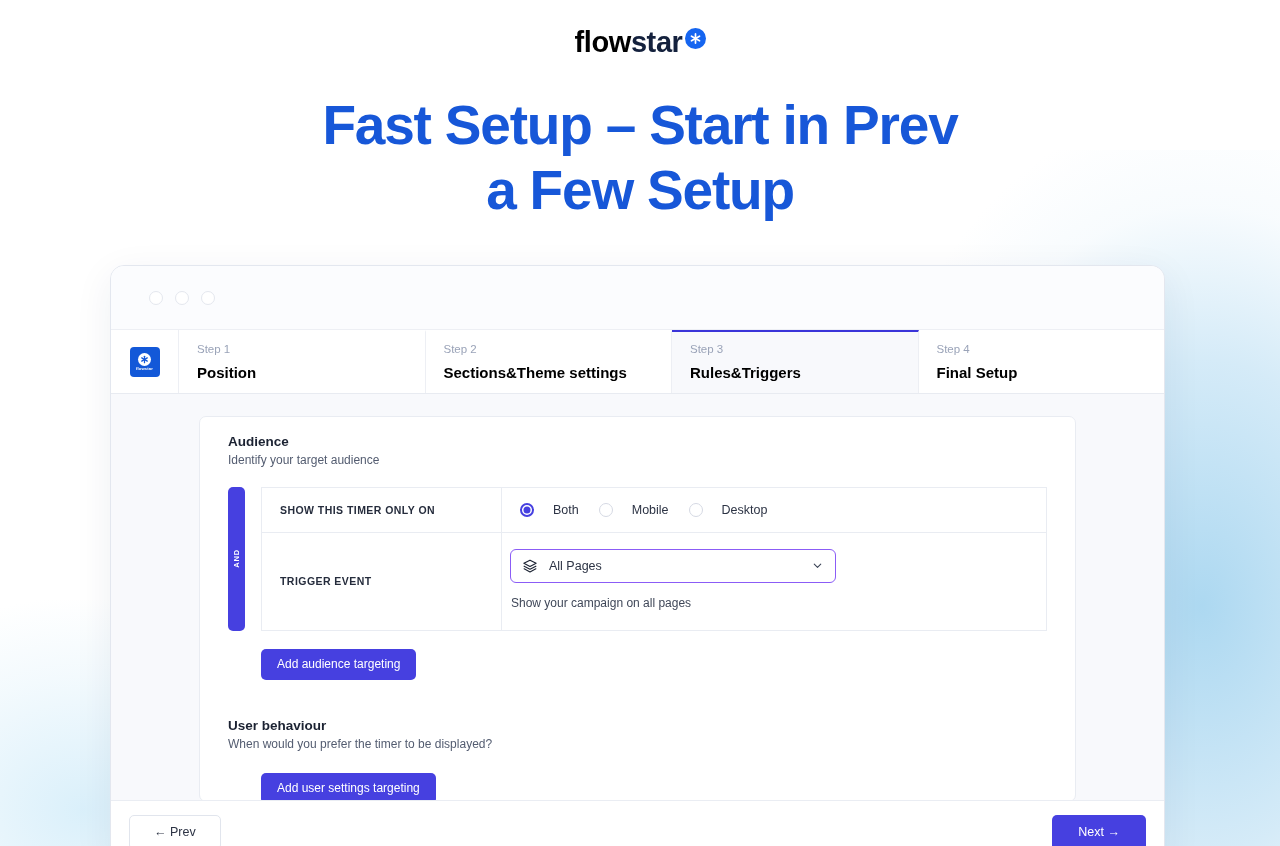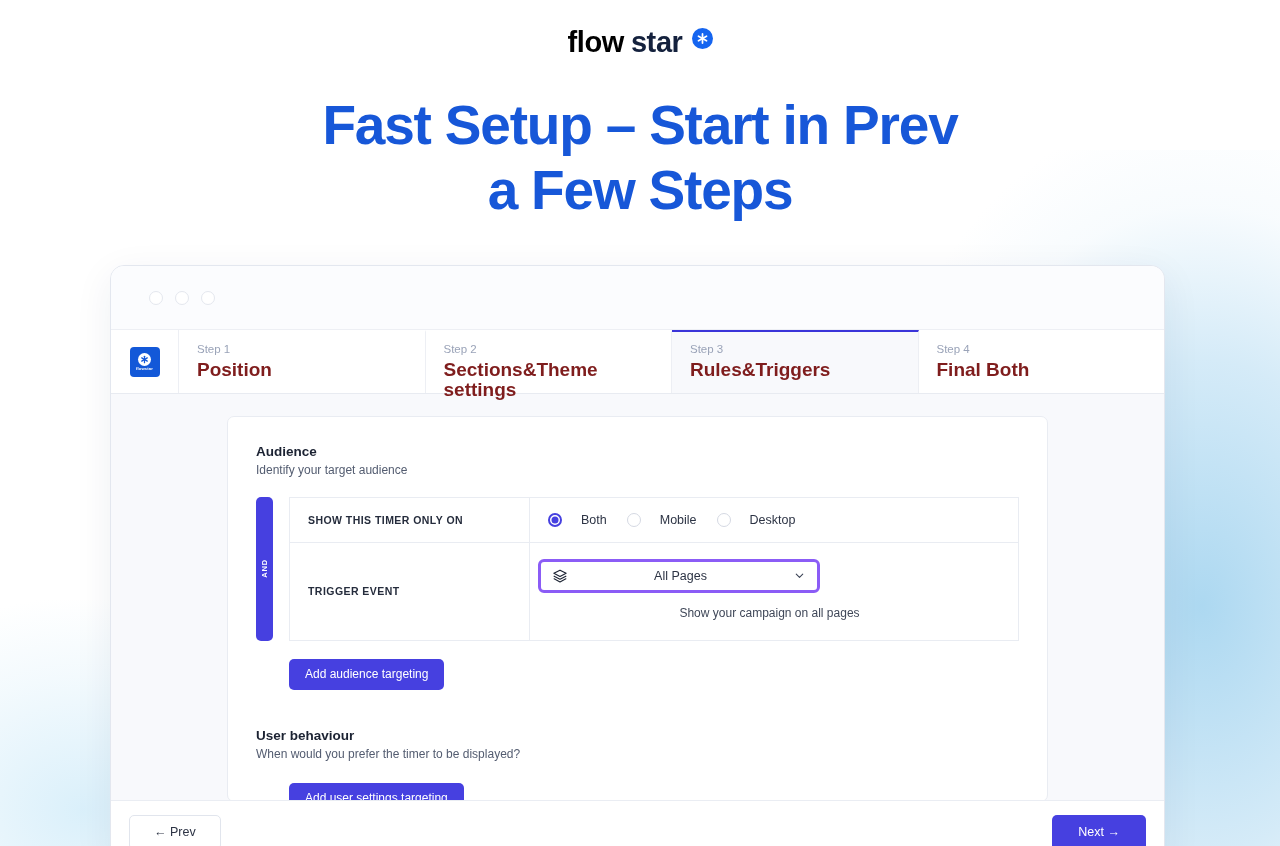--- a/index.html
+++ b/index.html
@@ -43,21 +43,20 @@
     position: relative;
     z-index: 2;
     text-align: center;
     padding-top: 28px;
   }
 
   .brand {
     display: inline-flex;
     align-items: center;
     justify-content: center;
-    gap: 7px;
     font-size: 29px;
     font-weight: 700;
     letter-spacing: -0.4px;
     line-height: 1;
   }
   .brand-star { color: #14213d; }
   .brand-mark {
     display: inline-flex;
     align-items: center;
     justify-content: center;
@@ -176,39 +175,39 @@
     background: #f8f9fc;
     border-top-color: #3B35D9;
   }
   .step-num {
     font-size: 11.5px;
     color: #9aa3b8;
     margin-bottom: 4px;
     line-height: 1;
   }
   .step-title {
-    font-size: 19px;
-    color: #7f1d1d;
+    font-size: 15px;
+    color: #000000;
     font-weight: 600;
     line-height: 1.1;
   }
 
   
   .app-body {
     background: #f8f9fc;
     padding: 22px 0 0 0;
     height: 408px;
   }
 
   .panel {
-    margin: 0 116px;
+    margin: 0 88px;
     background: #ffffff;
     border: 1px solid #e9ecf2;
     border-radius: 7px;
-    padding: 27px 28px 30px 28px;
+    padding: 17px 28px 30px 28px;
     height: 100%;
   }
 
   .section-title {
     font-size: 13.5px;
     font-weight: 700;
     color: #1b2232;
     line-height: 1.2;
   }
   .section-sub {
@@ -216,21 +215,20 @@
     color: #535c70;
     margin-top: 3px;
     line-height: 1.3;
   }
 
   
   .rule-group {
     display: flex;
     align-items: stretch;
     margin-top: 18px;
-    text-align: center;
   }
   .and-rail {
     width: 17px;
     border-radius: 5px;
     background: #4640E0;
     display: flex;
     align-items: center;
     justify-content: center;
     flex: 0 0 17px;
   }
@@ -303,23 +301,23 @@
     position: absolute;
     left: 50%; top: 50%;
     transform: translate(-50%, -50%);
     width: 7px; height: 7px;
     border-radius: 50%;
     background: #4640E0;
   }
 
   
   .select-wrap {
-    width: 282px;
+    width: 326px;
     height: 34px;
-    border: 3px solid #8b5cf6;
+    border: 1px solid #8b5cf6;
     border-radius: 6px;
     background: #ffffff;
     display: flex;
     align-items: center;
     padding: 0 11px;
     gap: 11px;
     cursor: pointer;
   }
   .select-icon { display: flex; align-items: center; flex: 0 0 auto; }
   .select-text {
@@ -407,21 +405,21 @@
           <line x1="12" y1="3.5" x2="12" y2="20.5"></line>
           <line x1="4.6" y1="7.8" x2="19.4" y2="16.2"></line>
           <line x1="4.6" y1="16.2" x2="19.4" y2="7.8"></line>
         </g>
       </svg>
     </span>
   </div>
 
   <h1 class="headline">
     <span>Fast Setup – Start in Prev</span><br>
-    <span>a Few Steps</span>
+    <span>a Few Setup</span>
   </h1>
 </div>
 
 <div class="browser-window">
 
   <div class="browser-chrome">
     <div class="dots">
       <span class="dot"></span>
       <span class="dot"></span>
       <span class="dot"></span>
@@ -451,21 +449,21 @@
     <div class="step">
       <span class="step-num">Step 2</span>
       <span class="step-title">Sections&amp;Theme settings</span>
     </div>
     <div class="step active">
       <span class="step-num">Step 3</span>
       <span class="step-title">Rules&amp;Triggers</span>
     </div>
     <div class="step">
       <span class="step-num">Step 4</span>
-      <span class="step-title">Final Both</span>
+      <span class="step-title">Final Setup</span>
     </div>
   </div>
 
   <div class="app-body">
     <div class="panel">
 
       <div>
         <div class="section-title">Audience</div>
         <div class="section-sub">Identify your target audience</div>
 

